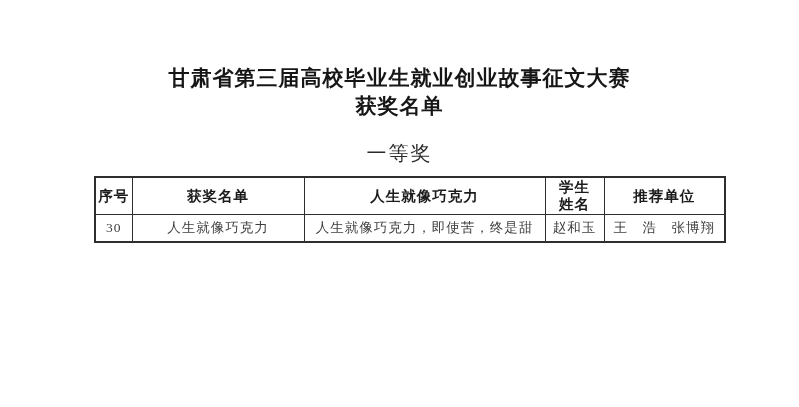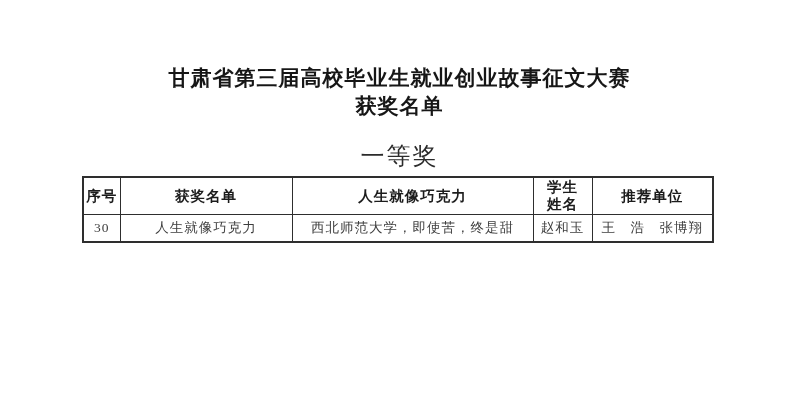--- a/index.html
+++ b/index.html
@@ -29,29 +29,29 @@
     line-height: 28px;
     letter-spacing: 1px;
     color: #161616;
   }
   .section-heading {
     position: absolute;
     top: 140px;
     left: 0;
     width: 100%;
     text-align: center;
-    font-size: 24px;
+    font-size: 20px;
     font-weight: 400;
     letter-spacing: 2px;
     color: #2b2b2b;
   }
   .table-wrap {
     position: absolute;
     top: 176px;
-    left: 82px;
+    left: 94px;
     width: 630px;
   }
   table.awards {
     border-collapse: collapse;
     table-layout: fixed;
     width: 630px;
     border: 2px solid #2e2e2e;
   }
   table.awards th,
   table.awards td {
@@ -107,21 +107,21 @@
           <th>人生就像巧克力</th>
           <th>学生
 姓名</th>
           <th>推荐单位</th>
         </tr>
       </thead>
       <tbody>
         <tr>
           <td>30</td>
           <td>人生就像巧克力</td>
-          <td>西北师范大学，即使苦，终是甜</td>
+          <td>人生就像巧克力，即使苦，终是甜</td>
           <td>赵和玉</td>
           <td>王　浩　张博翔</td>
         </tr>
       </tbody>
     </table>
   </div>
 
 </div>
 
 </body></html>

